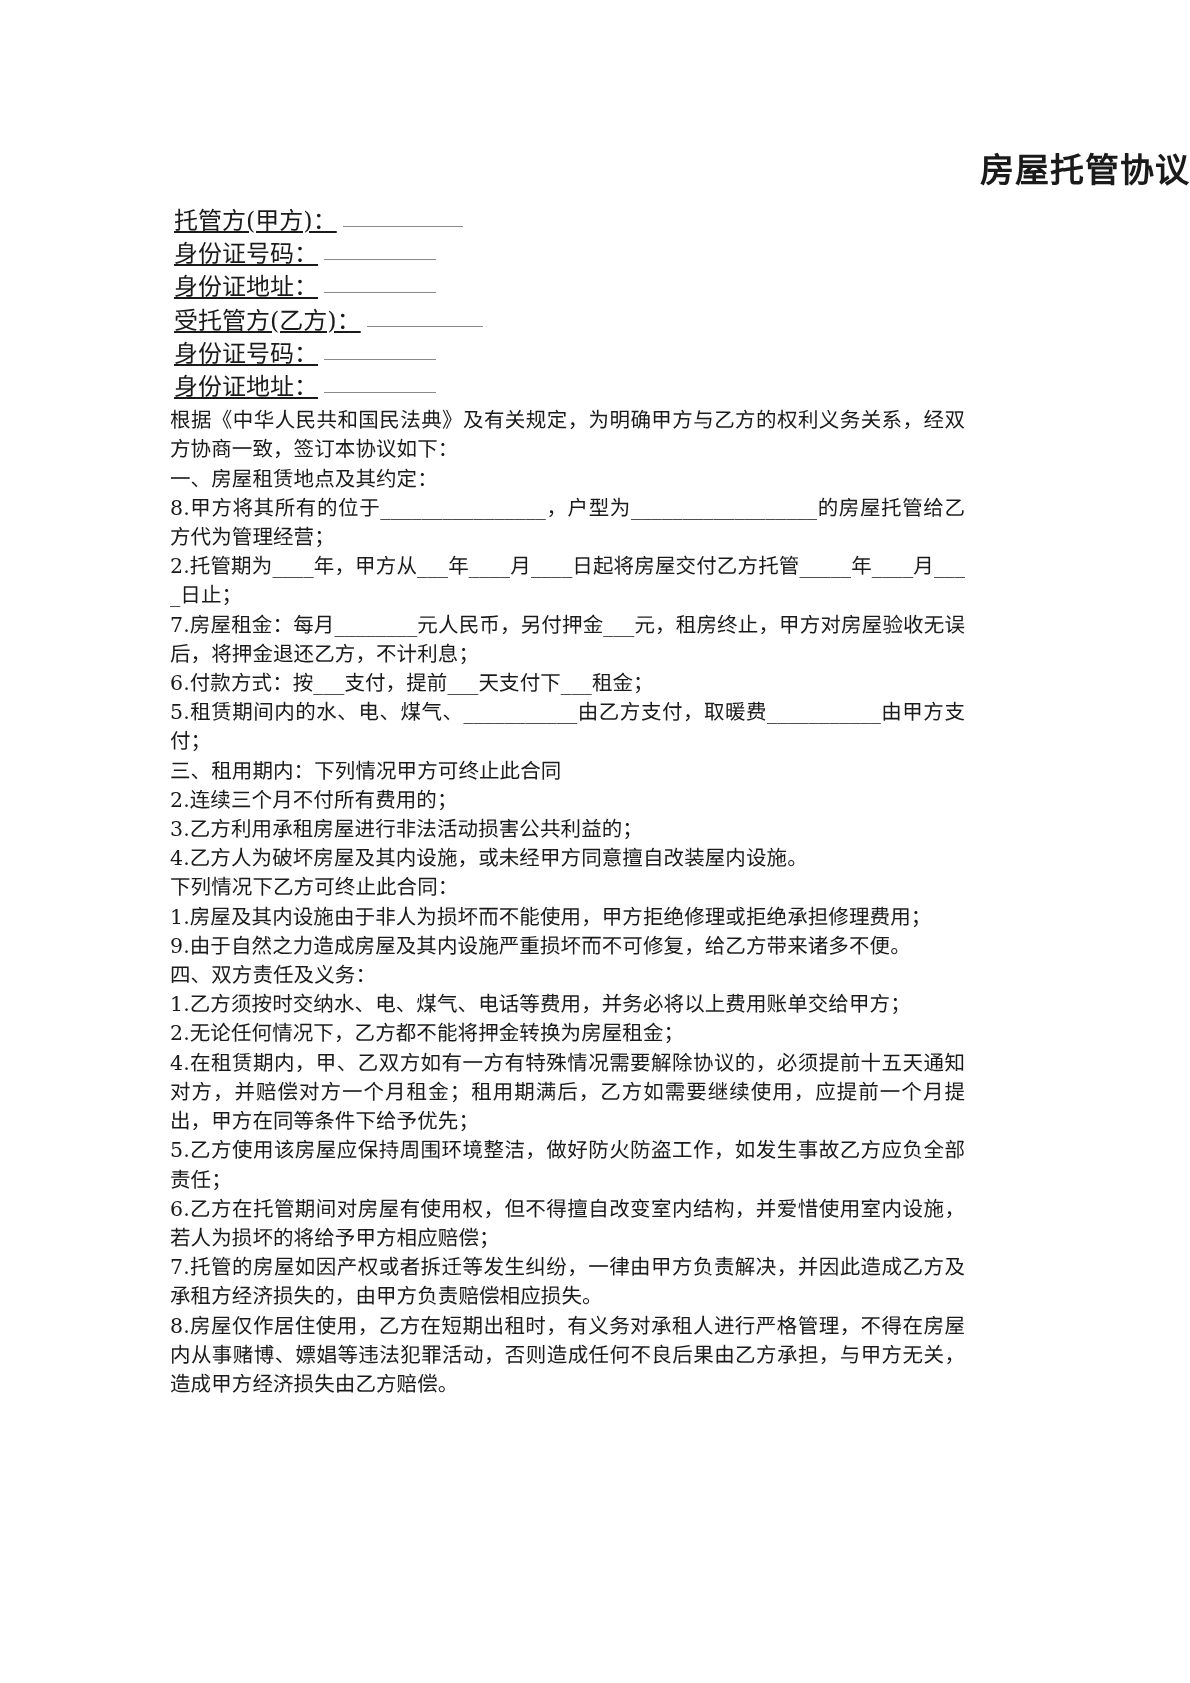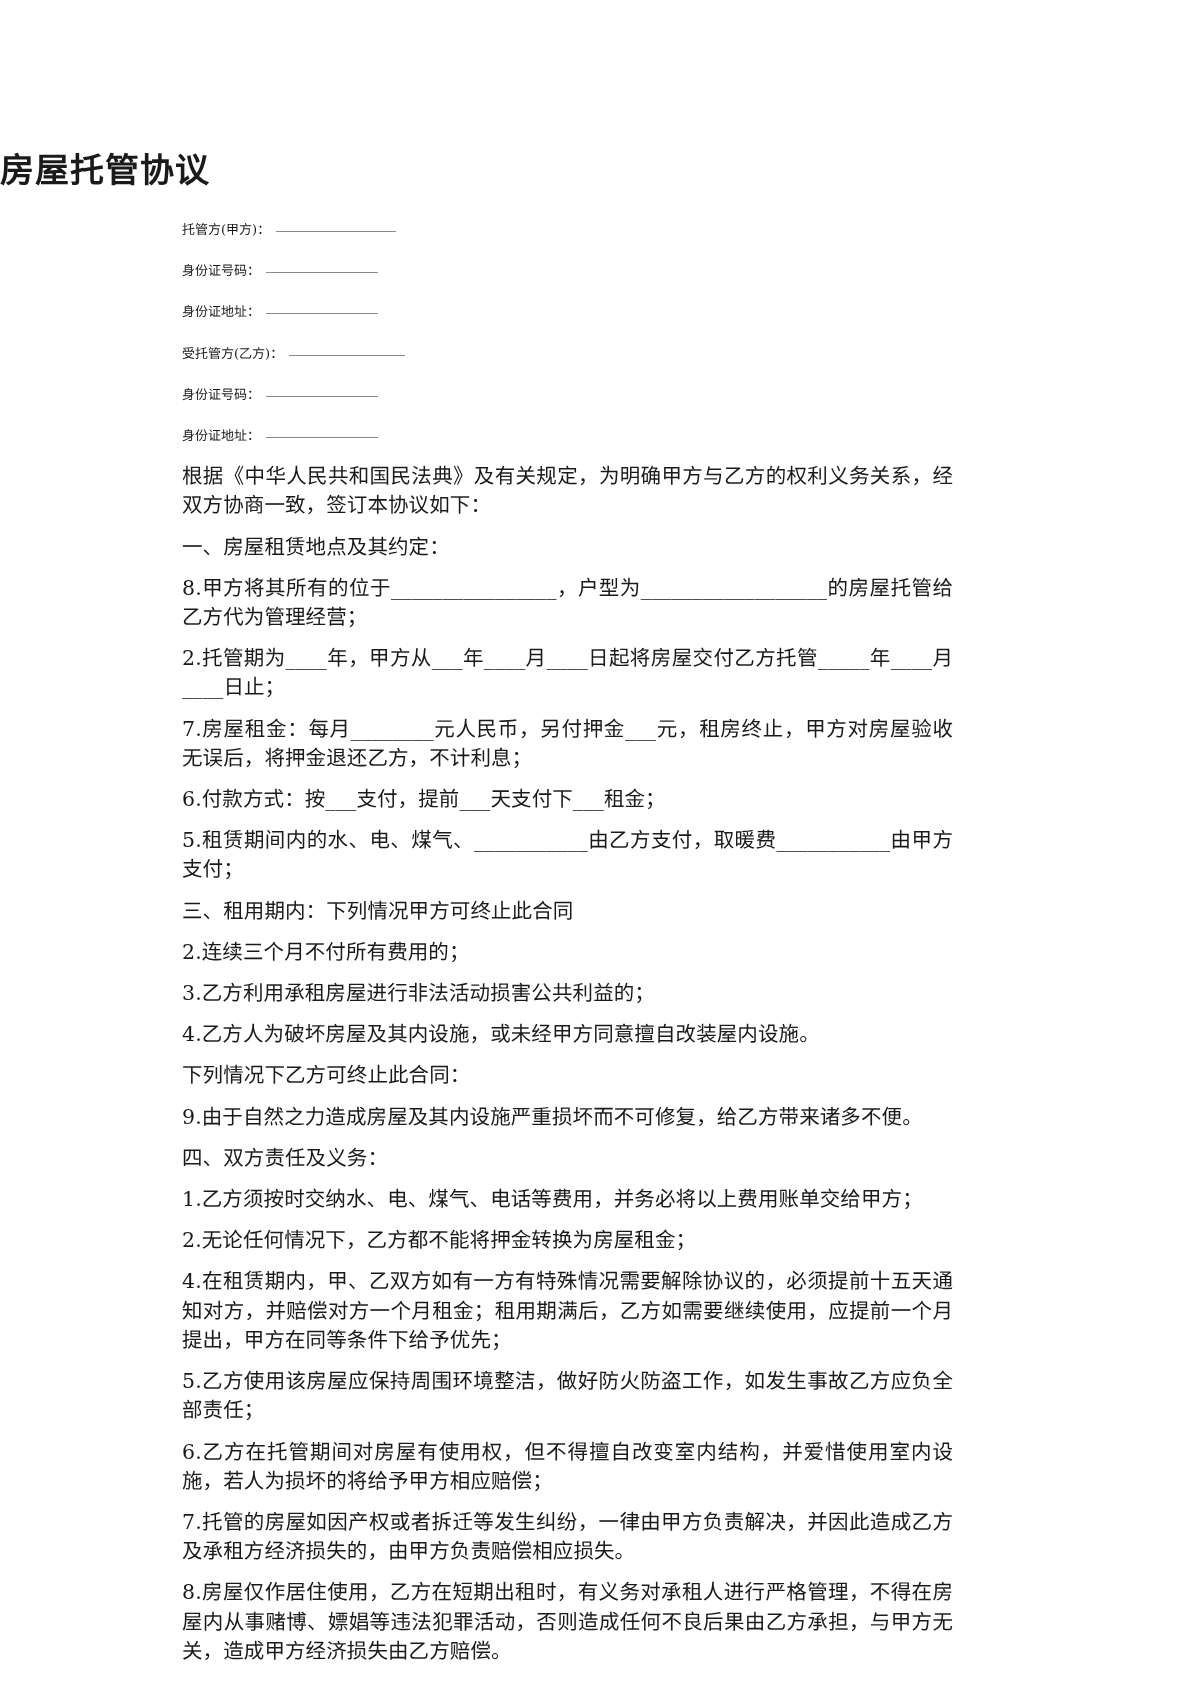--- a/index.html
+++ b/index.html
@@ -22,49 +22,50 @@
     left: 0;
     width: 1190px;
     height: 1683px;
     background: #ffffff;
   }
   .doc-title {
     position: absolute;
     top: 148px;
     left: 0;
     width: 1190px;
-    text-align: left;
+    text-align: right;
     font-size: 34px;
     font-weight: bold;
     letter-spacing: 1px;
     line-height: 44px;
     font-family: "DejaVu Serif", "Liberation Serif", serif;
   }
   .body-block {
     position: absolute;
     top: 203px;
     left: 170px;
     width: 795px;
   }
   .line {
     font-size: 20.5px;
     line-height: 29.2px;
     letter-spacing: 0.1px;
     text-align: justify;
     text-justify: inter-ideograph;
     word-break: break-all;
     white-space: pre-wrap;
-    margin: 12px;
+    margin: 0;
   }
   
   .fieldline {
-    font-size: 13px;
+    font-size: 24px;
     line-height: 29.2px;
-    margin: 12px;
+    margin: 4px;
     white-space: nowrap;
+    text-decoration: underline;
   }
   .rule {
     display: inline-block;
     border-bottom: 1.3px solid #8a8a8a;
     vertical-align: 2px;
     margin-left: 6px;
     height: 0;
   }
   .r-w1 { width: 120px; }
   .r-w2 { width: 112px; }
@@ -102,20 +103,21 @@
     <p class="line">7.房屋租金：每月________元人民币，另付押金___元，租房终止，甲方对房屋验收无误后，将押金退还乙方，不计利息；</p>
     <p class="line">6.付款方式：按___支付，提前___天支付下___租金；</p>
     <p class="line">5.租赁期间内的水、电、煤气、___________由乙方支付，取暖费___________由甲方支付；</p>
 
 
     <p class="line">三、租用期内：下列情况甲方可终止此合同</p>
     <p class="line">2.连续三个月不付所有费用的；</p>
     <p class="line">3.乙方利用承租房屋进行非法活动损害公共利益的；</p>
     <p class="line">4.乙方人为破坏房屋及其内设施，或未经甲方同意擅自改装屋内设施。</p>
     <p class="line">下列情况下乙方可终止此合同：</p>
+    <p class="line">1.房屋及其内设施由于非人为损坏而不能使用，甲方拒绝修理或拒绝承担修理费用；</p>
     <p class="line">9.由于自然之力造成房屋及其内设施严重损坏而不可修复，给乙方带来诸多不便。</p>
 
     <p class="line">四、双方责任及义务：</p>
     <p class="line">1.乙方须按时交纳水、电、煤气、电话等费用，并务必将以上费用账单交给甲方；</p>
     <p class="line">2.无论任何情况下，乙方都不能将押金转换为房屋租金；</p>
     <p class="line">4.在租赁期内，甲、乙双方如有一方有特殊情况需要解除协议的，必须提前十五天通知对方，并赔偿对方一个月租金；租用期满后，乙方如需要继续使用，应提前一个月提出，甲方在同等条件下给予优先；</p>
     <p class="line">5.乙方使用该房屋应保持周围环境整洁，做好防火防盗工作，如发生事故乙方应负全部责任；</p>
     <p class="line">6.乙方在托管期间对房屋有使用权，但不得擅自改变室内结构，并爱惜使用室内设施，若人为损坏的将给予甲方相应赔偿；</p>
     <p class="line">7.托管的房屋如因产权或者拆迁等发生纠纷，一律由甲方负责解决，并因此造成乙方及承租方经济损失的，由甲方负责赔偿相应损失。</p>
     <p class="line">8.房屋仅作居住使用，乙方在短期出租时，有义务对承租人进行严格管理，不得在房屋内从事赌博、嫖娼等违法犯罪活动，否则造成任何不良后果由乙方承担，与甲方无关，造成甲方经济损失由乙方赔偿。</p>

